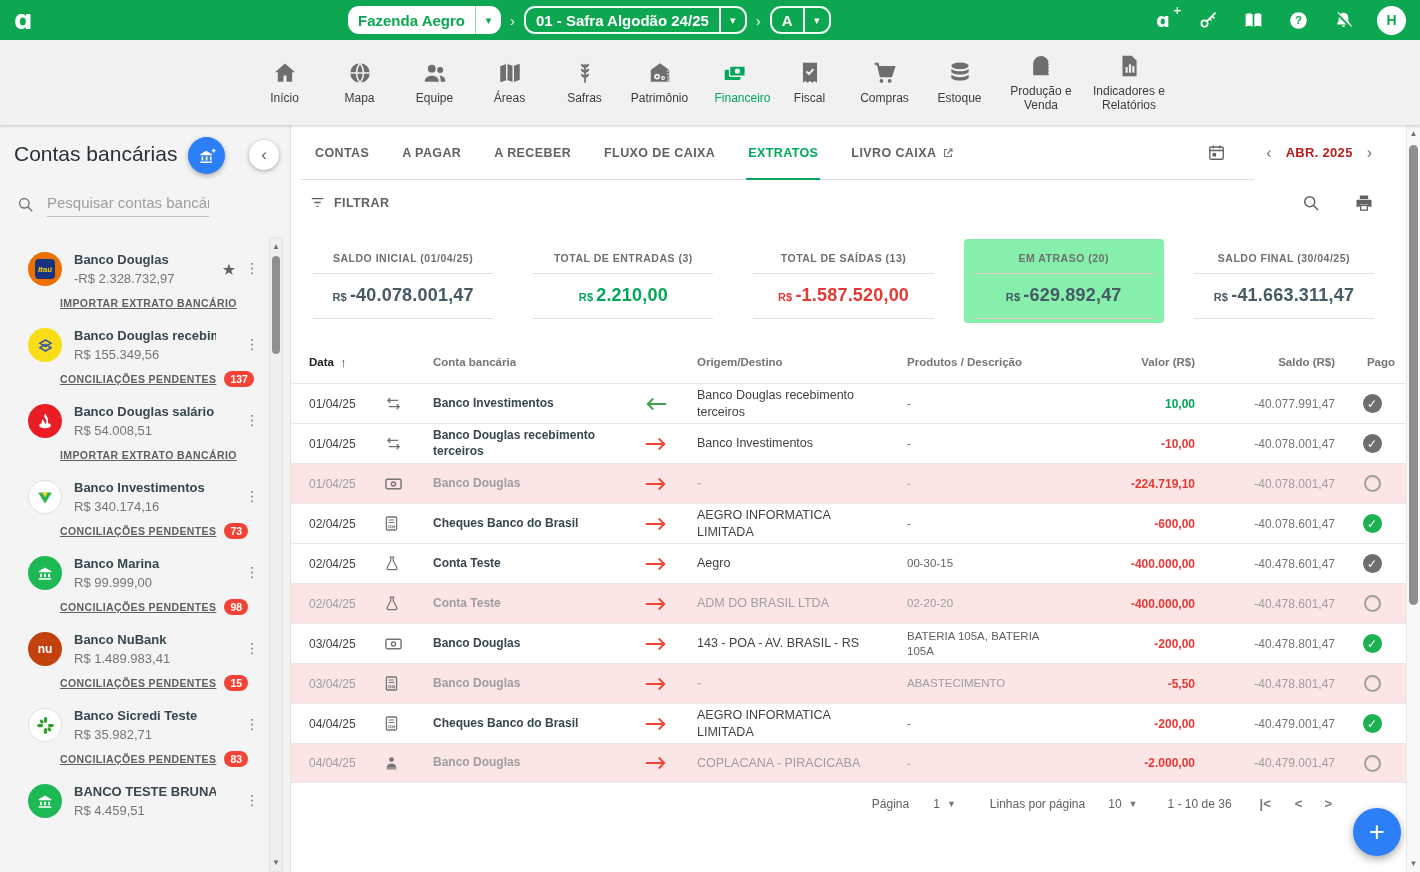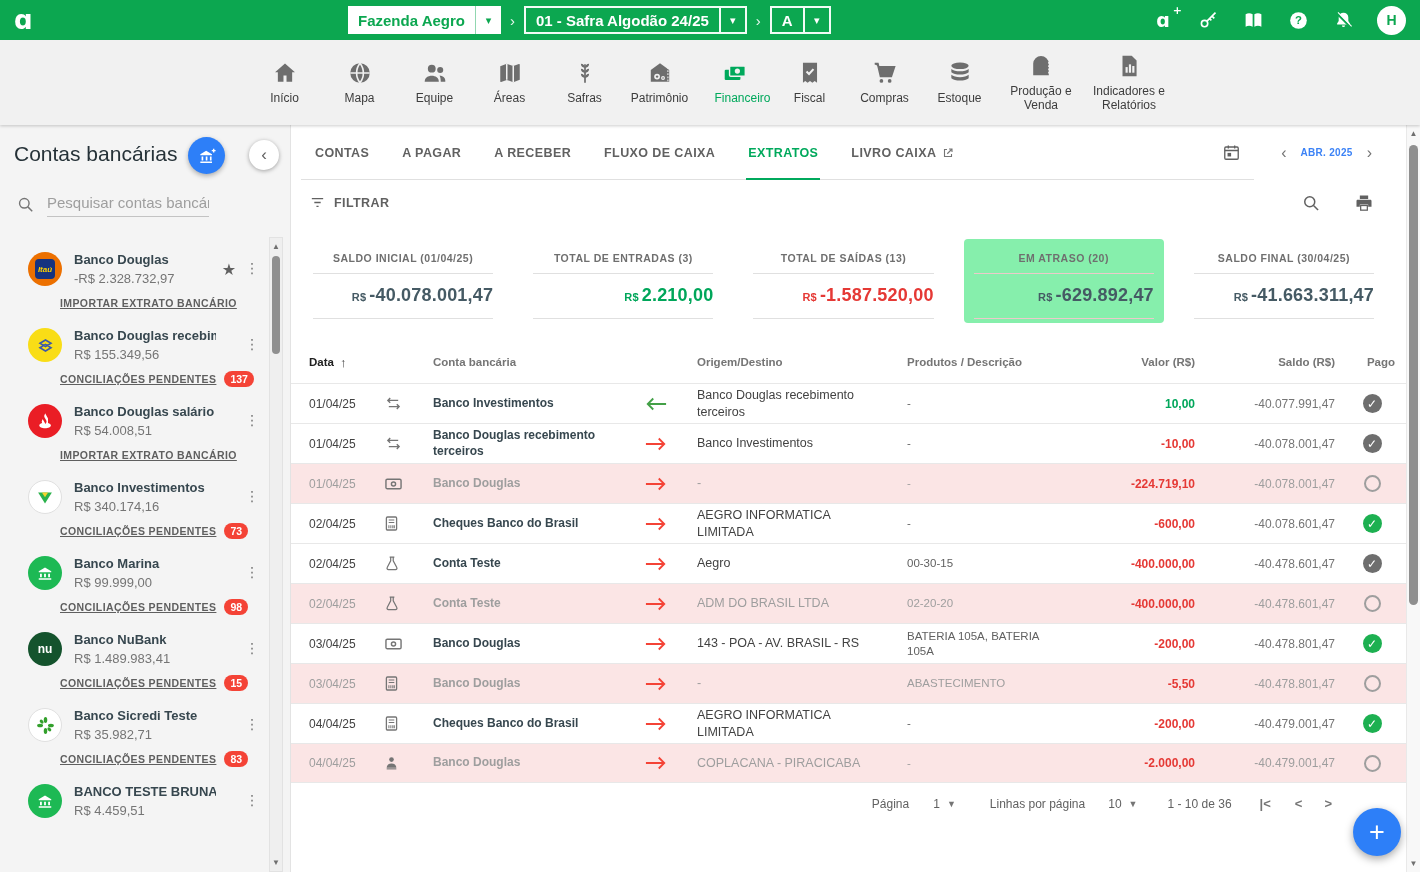--- a/index.html
+++ b/index.html
@@ -4,21 +4,21 @@
 <style>
   * { box-sizing: border-box; margin: 0; padding: 0; }
   html,body { width:1420px; height:872px; }
   body { font-family:"Liberation Sans", sans-serif; position:relative; overflow:hidden; background:#f4f4f4; }
   svg { display:block; }
 
   
   .topbar { position:absolute; top:0; left:0; right:0; height:40px; background:#0ca750; display:flex; align-items:center; z-index:40; }
   .logo { color:#fff; font-size:26px; line-height:1; margin-left:14px; font-family:"DejaVu Sans", sans-serif; font-weight:bold; }
   .tb-center { position:absolute; left:348px; top:0; height:40px; display:flex; align-items:center; gap:9px; }
-  .sel { height:28px; display:flex; align-items:stretch; border-radius:0; font-size:15px; cursor:pointer; }
+  .sel { height:28px; display:flex; align-items:stretch; border-radius:11px; font-size:15px; cursor:pointer; }
   .sel-white { background:#fff; color:#0ca750; }
   .sel-outline { border:2px solid rgba(255,255,255,.95); color:#fff; }
   .sel-label { padding:0 10px; display:flex; align-items:center; font-weight:bold; white-space:nowrap; }
   .sel-caret { width:26px; display:flex; align-items:center; justify-content:center; font-size:11px; }
   .sel-white .sel-caret { border-left:1px solid rgba(12,167,80,.45); }
   .sel-outline .sel-caret { border-left:2px solid rgba(255,255,255,.95); }
   .tb-sep { color:rgba(255,255,255,.9); font-size:15px; }
   .tb-right { margin-left:auto; display:flex; align-items:center; gap:23px; margin-right:14px; }
   .tb-ic { width:22px; height:22px; display:flex; align-items:center; justify-content:center; cursor:pointer; }
   .logoglyph { color:#fff; font-size:19px; font-family:"DejaVu Sans",sans-serif; font-weight:bold; position:relative; }
@@ -69,35 +69,35 @@
   .vscroll .arr.up { top:4px; } .vscroll .arr.down { bottom:4px; }
   .vs-thumb { position:absolute; left:2px; top:20px; width:9px; height:460px; background:#8f8f8f; border-radius:5px; }
 
   .tabsbar { height:55px; display:flex; align-items:center; padding-left:24px; position:relative; }
   .tabsline { position:absolute; left:10px; width:953px; bottom:0; height:1px; background:#e0e0e0; }
   .tab { font-size:12.5px; font-weight:bold; color:#616161; letter-spacing:.4px; margin-right:33px; position:relative; height:55px; display:flex; align-items:center; gap:6px; cursor:pointer; white-space:nowrap; }
   .tab.active { color:#00a95c; }
   .tab.active::after { content:""; position:absolute; left:-2px; right:-2px; bottom:0; height:2px; background:#00a95c; z-index:2; }
   .period { position:absolute; right:34px; top:0; height:55px; display:flex; align-items:center; }
   .period .pchev { color:#757575; font-size:16px; padding:0 14px; cursor:pointer; }
-  .period-label { font-size:10px; font-weight:bold; color:#3b82f6; letter-spacing:.3px; }
+  .period-label { font-size:13px; font-weight:bold; color:#b91c1c; letter-spacing:.3px; }
   .cal-btn { margin-right:26px; cursor:pointer; }
 
   .filterbar { height:45px; display:flex; align-items:center; padding:0 46px 0 18px; }
   .filter-btn { display:flex; gap:8px; align-items:center; font-size:12.5px; font-weight:bold; color:#616161; letter-spacing:.4px; cursor:pointer; }
   .fb-right { margin-left:auto; display:flex; gap:33px; align-items:center; }
   .fb-right .ic { cursor:pointer; }
 
   .cards { display:flex; gap:20px; padding:14px 36px 8px 12px; }
   .card { flex:1; padding:6px 10px 4px; border-radius:4px; text-align:center; }
   .card.hl { background:#86efac; }
   .card-label { font-size:10.5px; font-weight:bold; color:#6f6f6f; letter-spacing:.5px; padding:7px 0 9px; white-space:nowrap; }
   .card-line { height:1px; background:#e0e0e0; }
   .card.hl .card-line { background:#eccaca; }
-  .card-value { padding:11px 0 12px; font-size:18px; font-weight:bold; color:#455a64; letter-spacing:.2px;text-align:right; }
+  .card-value { padding:11px 0 12px; font-size:18px; font-weight:bold; color:#455a64; letter-spacing:.2px; }
   .card-value .pfx { font-size:11px; margin-right:3px; }
   .v-green { color:#00a65a !important; }
   .v-red { color:#e53935 !important; }
 
   .tgrid { display:grid; grid-template-columns:64px 36px 200px 40px 198px 150px 128px 128px 46px 62px 38px; align-items:center; padding-left:18px;gap:12px; }
   .thead { height:42px; margin-top:10px; font-size:11.5px; font-weight:bold; color:#757575; }
   .th-date { color:#212121; display:flex; align-items:center; gap:6px; }
   .th-right { text-align:right; padding-right:2px; }
   .th-center { text-align:right; }
   .th-kebab { text-align:center; color:#616161; font-size:15px; cursor:pointer; }
@@ -409,21 +409,21 @@
          <span class="acct-star"></span>
          <span class="acct-kebab">⋮</span>
        </div>
        <div class="acct-action">
         <span class="acct-link">CONCILIAÇÕES PENDENTES</span>
         <span class="badge">98</span>
       </div>
      </div>
       <div class="acct">
        <div class="acct-top">
-         <div class="bklogo" style="background:#14532d">
+         <div class="bklogo" style="background:#c2410c">
             <span class="nu-txt">nu</span>
           </div>
          <div class="acct-info">
            <div class="acct-name">Banco NuBank</div>
            <div class="acct-bal">R$ 1.489.983,41</div>
          </div>
          <span class="acct-star"></span>
          <span class="acct-kebab">⋮</span>
        </div>
        <div class="acct-action">

